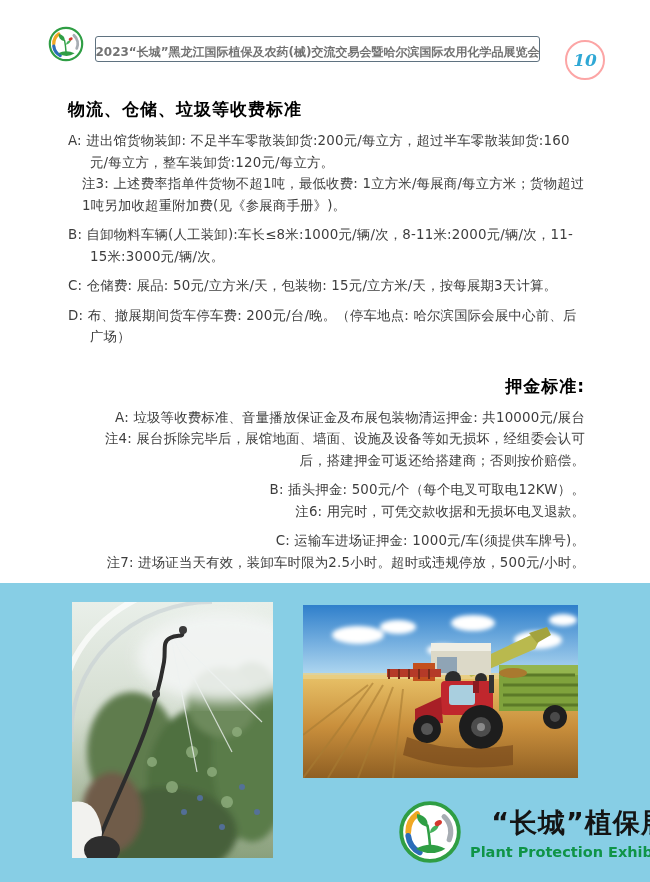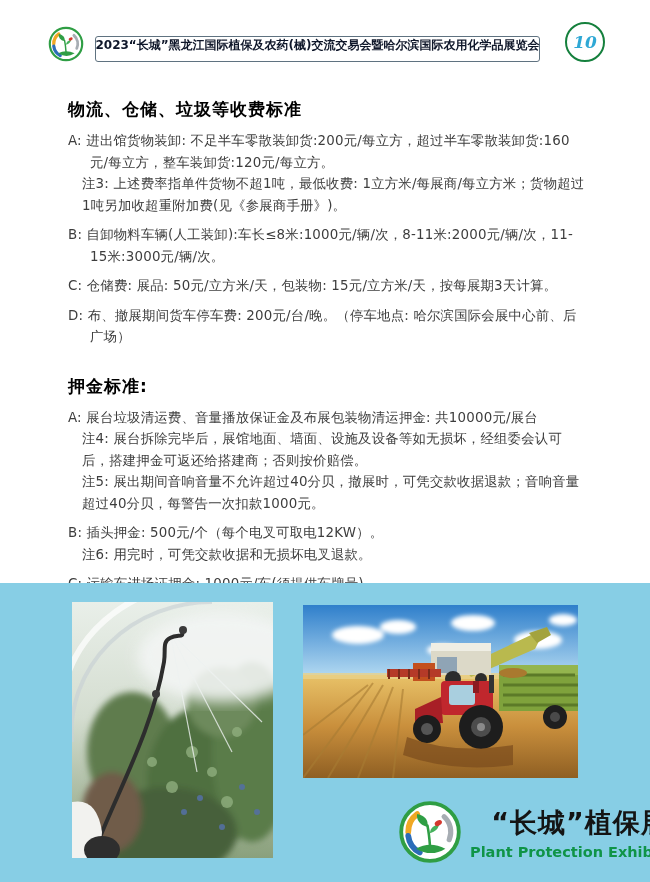--- a/index.html
+++ b/index.html
@@ -6,33 +6,33 @@
   body{
     width:650px;height:882px;position:relative;overflow:hidden;background:#ffffff;
     font-family:"DejaVu Sans","Liberation Sans",sans-serif;color:#3d3d3d;
   }
   
   .header{position:absolute;left:0;top:0;width:650px;height:80px;}
   .logo-top{position:absolute;left:48px;top:26px;width:36px;height:36px;}
   .title-box{
     position:absolute;left:95px;top:36px;width:443px;height:24px;
     border:1.5px solid #5f7280;border-radius:3px;background:#fff;
-    display:flex;align-items:flex-start;justify-content:center;
-    font-size:12px;font-weight:bold;color:#0f172a;letter-spacing:0;white-space:nowrap;
+    display:flex;align-items:flex-end;justify-content:center;
+    font-size:12px;font-weight:bold;color:#737373;letter-spacing:0;white-space:nowrap;
   }
   .page-circle{
-    position:absolute;left:565px;top:22px;width:36px;height:36px;border-radius:50%;
-    border:2px solid #15803d;display:flex;align-items:center;justify-content:center;
+    position:absolute;left:565px;top:40px;width:36px;height:36px;border-radius:50%;
+    border:2px solid #fca5a5;display:flex;align-items:center;justify-content:center;
     color:#2fa8d5;font-weight:bold;font-style:italic;font-size:17px;
     font-family:"DejaVu Serif","Liberation Serif",serif;background:#fff;
   }
   
   .content{position:absolute;left:68px;top:98px;width:517px;}
   .sec-title{font-size:17px;font-weight:bold;color:#000000;margin:0 0 9px 0;letter-spacing:1px;}
-  .sec-gap{margin-top:27px;}
+  .sec-gap{margin-top:27px;text-align:right;}
   .line{font-size:13.4px;line-height:21.5px;color:#3d3d3d;letter-spacing:0.2px;}
   .line.item{padding-left:22px;text-indent:-22px;margin-top:8px;}
   .line.note{margin-left:14px;}
   
   .bottom-panel{position:absolute;left:0;top:583px;width:650px;height:299px;background:#87cee5;}
   .photo{position:absolute;display:block;}
   .photo-left{left:72px;top:19px;width:201px;height:256px;}
   .photo-right{left:303px;top:22px;width:275px;height:173px;}
   .brand{position:absolute;left:398px;top:213px;width:240px;height:72px;display:flex;align-items:center;}
   .brand-logo{width:64px;height:64px;flex:0 0 auto;}
@@ -70,23 +70,22 @@
         <div class="line item">A: 进出馆货物装卸: 不足半车零散装卸货:200元/每立方，超过半车零散装卸货:160元/每立方，整车装卸货:120元/每立方。</div>
         <div class="line note">注3: 上述费率指单件货物不超1吨，最低收费: 1立方米/每展商/每立方米；货物超过1吨另加收超重附加费(见《参展商手册》)。</div>
         <div class="line item">B: 自卸物料车辆(人工装卸):车长≤8米:1000元/辆/次，8-11米:2000元/辆/次，11-15米:3000元/辆/次。</div>
         <div class="line item">C: 仓储费: 展品: 50元/立方米/天，包装物: 15元/立方米/天，按每展期3天计算。</div>
         <div class="line item">D: 布、撤展期间货车停车费: 200元/台/晚。（停车地点: 哈尔滨国际会展中心前、后广场）</div>
       </div>
   </div>
   <div class="sec-gap">
     <h2 class="sec-title">押金标准:</h2>
     <div>
-        <div class="line item">A: 展台垃圾清运费、音量播放保证金及布展包装物清运押金: 共10000元/展台</div>
+        <div class="line item">A: 垃圾等收费标准、音量播放保证金及布展包装物清运押金: 共10000元/展台</div>
         <div class="line note">注4: 展台拆除完毕后，展馆地面、墙面、设施及设备等如无损坏，经组委会认可后，搭建押金可返还给搭建商；否则按价赔偿。</div>
-        <div class="line note">注5: 展出期间音响音量不允许超过40分贝，撤展时，可凭交款收据退款；音响音量超过40分贝，每警告一次扣款1000元。</div>
         <div class="line item">B: 插头押金: 500元/个（每个电叉可取电12KW）。</div>
         <div class="line note">注6: 用完时，可凭交款收据和无损坏电叉退款。</div>
         <div class="line item">C: 运输车进场证押金: 1000元/车(须提供车牌号)。</div>
         <div class="line note">注7: 进场证当天有效，装卸车时限为2.5小时。超时或违规停放，500元/小时。</div>
       </div>
   </div>
 </div>
 
 <div class="bottom-panel">
 

